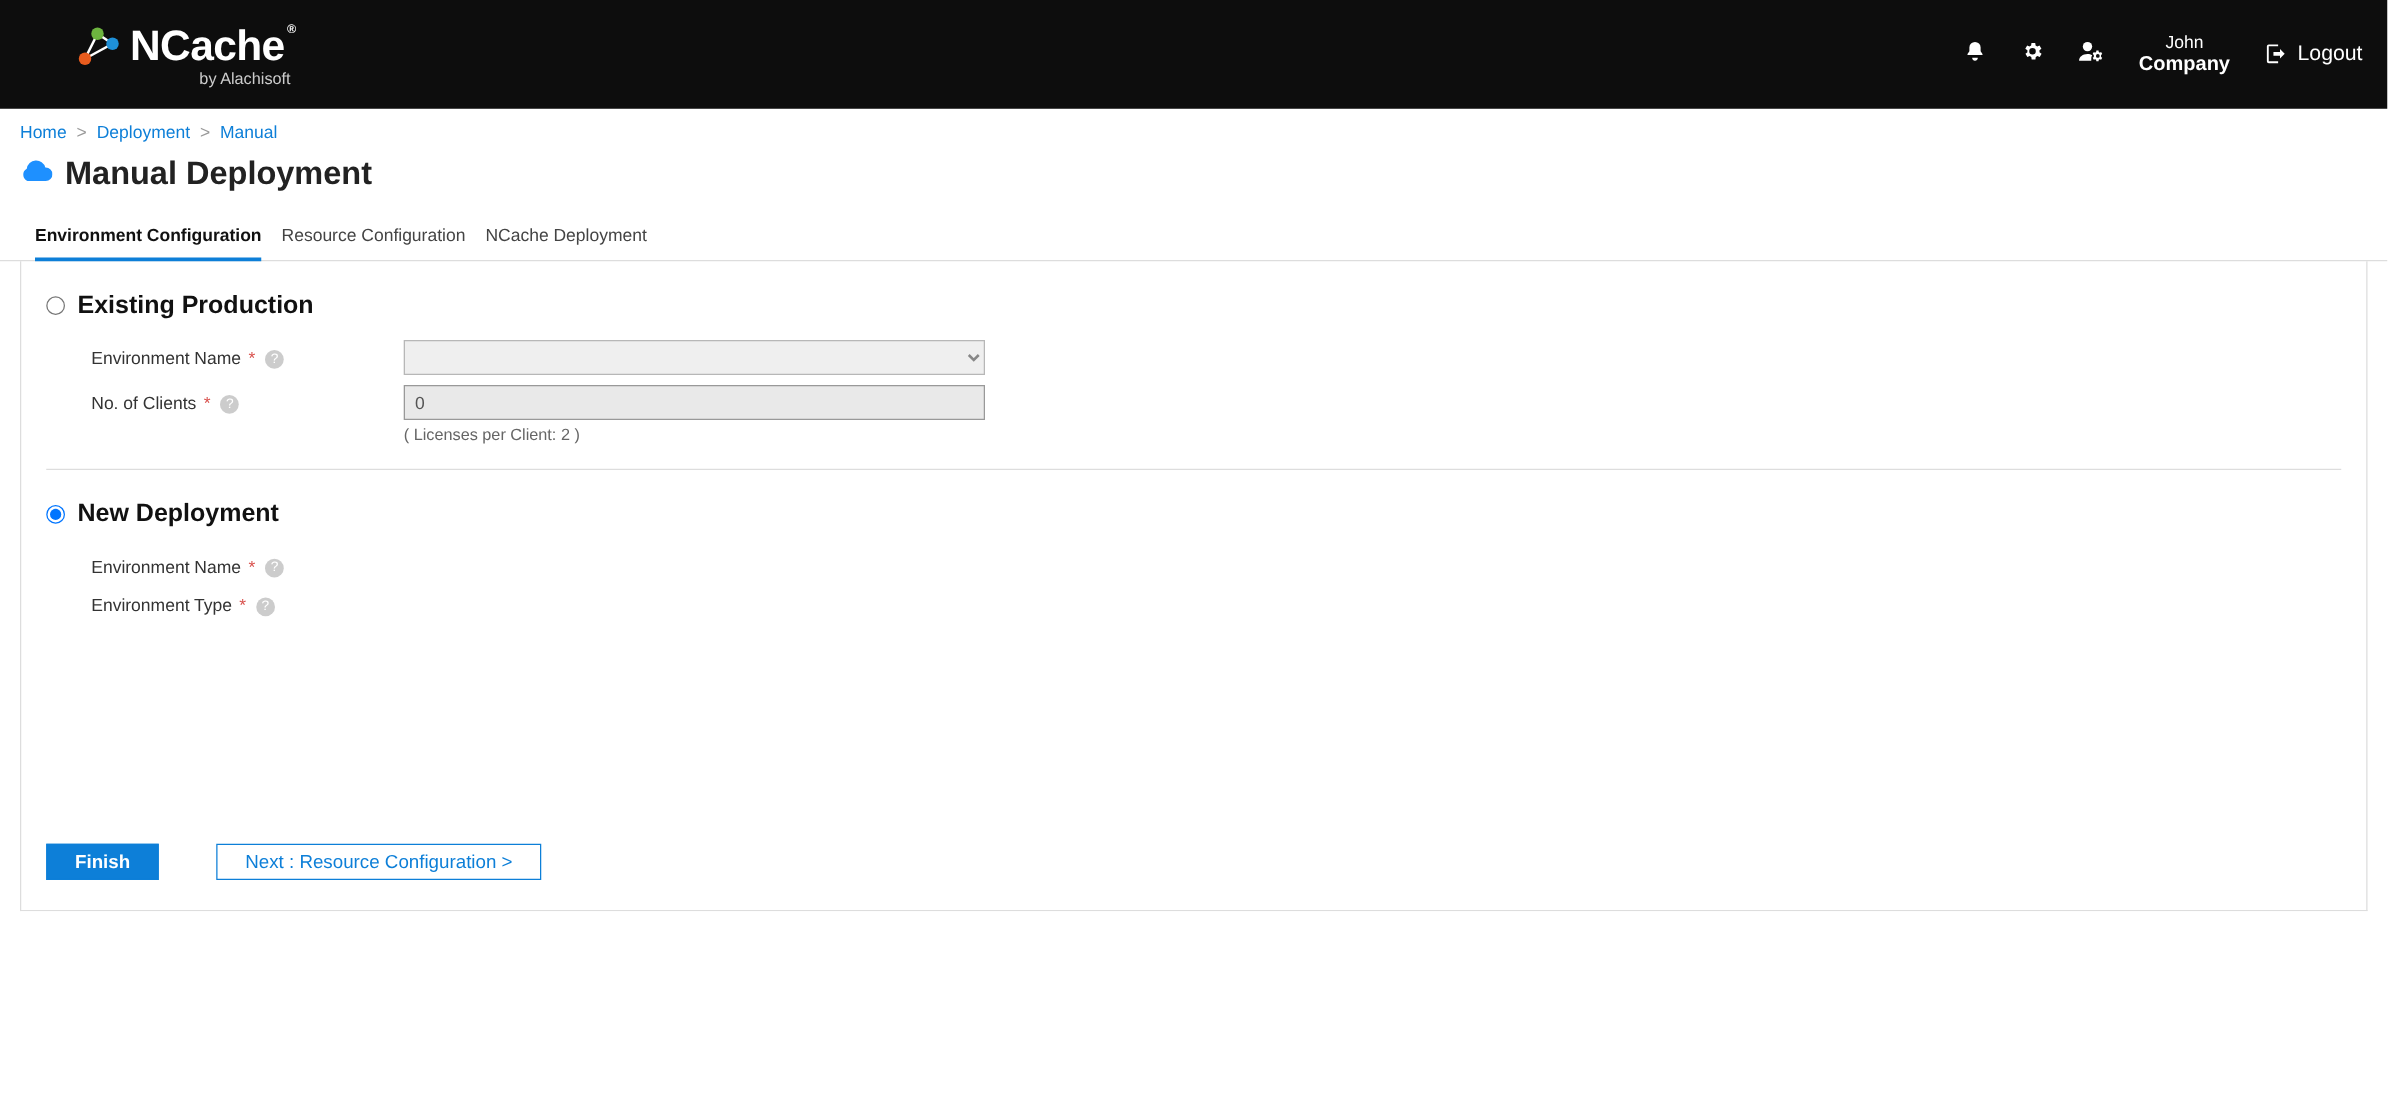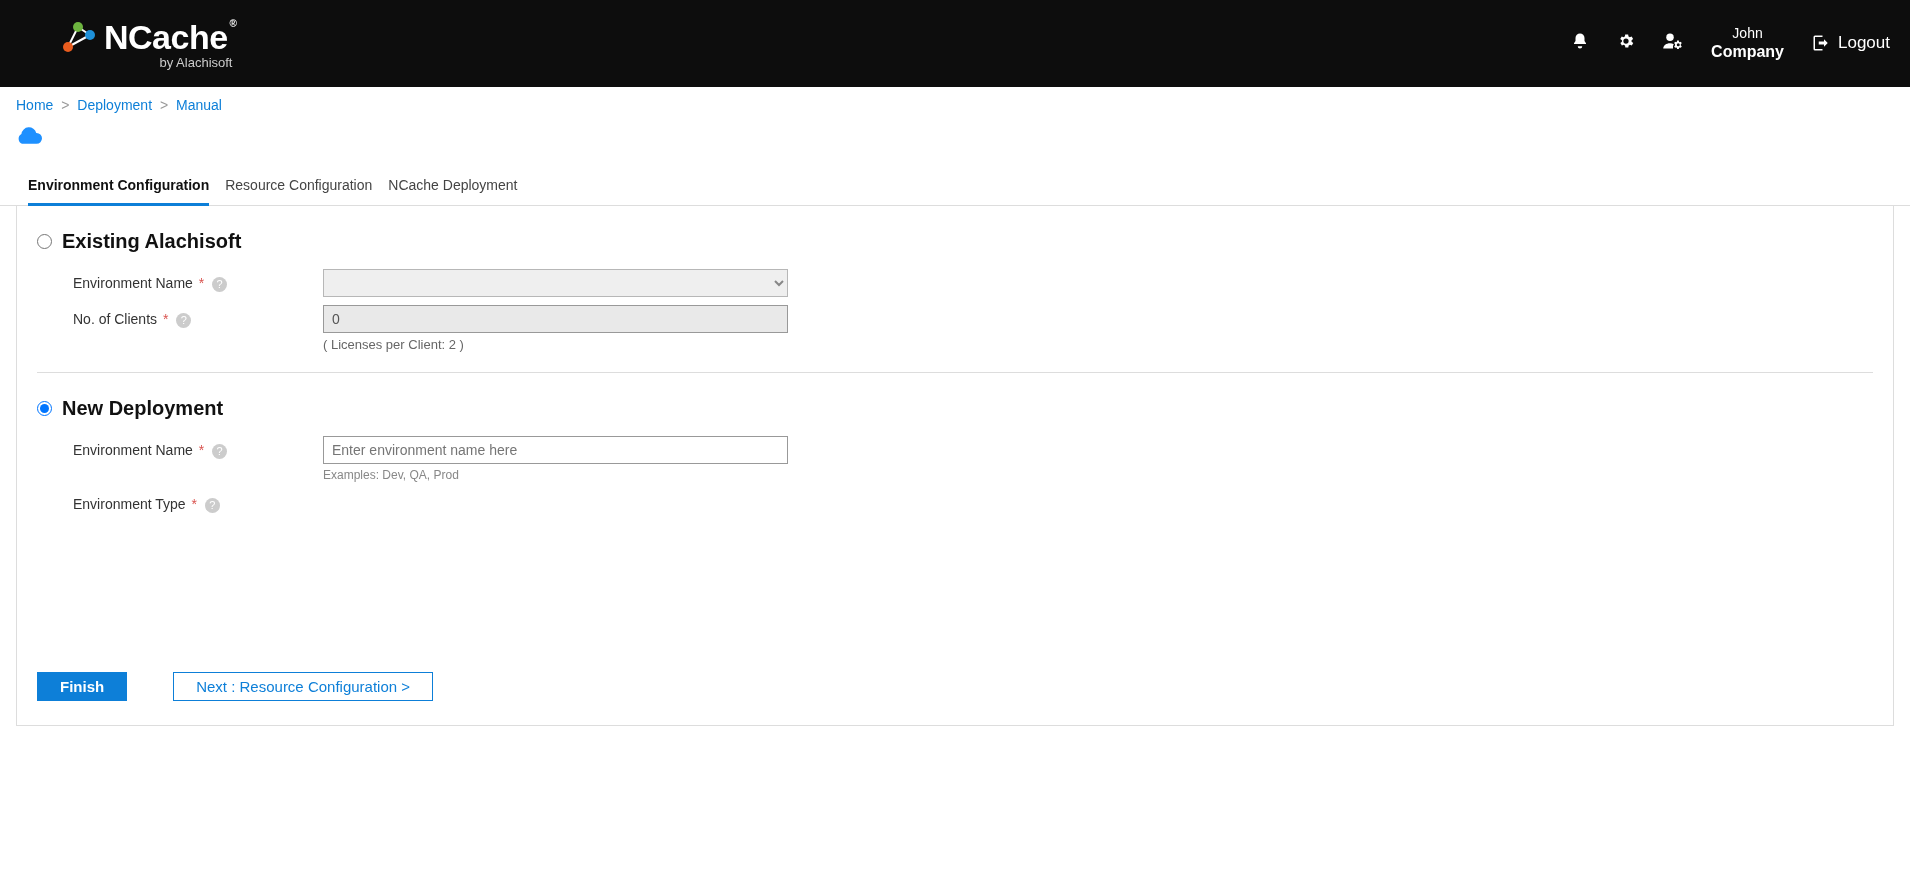--- a/index.html
+++ b/index.html
@@ -121,34 +121,35 @@
   <span class="sep">&gt;</span>
   <a>Manual</a>
 </div>
 
 <div class="page-title">
   <span class="page-title-icon">
     <svg width="26" height="22" viewBox="0 0 24 18" fill="#1e90ff">
         <path d="M19 8h-.3A7 7 0 0 0 5 9a5 5 0 0 0 .5 9H19a5 5 0 0 0 0-10z"></path>
       </svg>
   </span>
+  <h1>Manual Deployment</h1>
 </div>
 
 <div class="tabs">
   <div class="tab active">Environment Configuration</div>
   <div class="tab">Resource Configuration</div>
   <div class="tab">NCache Deployment</div>
 </div>
 
 <div class="panel">
 
   <div class="section">
     <div class="section-head">
       <input type="radio" name="envmode" style="">
-      <h2>Existing Alachisoft</h2>
+      <h2>Existing Production</h2>
     </div>
     <div class="form-row">
       <div class="lbl">
         <span>Environment Name</span><span class="req"> *</span>
         <span class="help">?</span>
       </div>
       <div class="control">
         <select disabled="">
           <option></option>
         </select>
@@ -171,24 +172,20 @@
   <div class="section">
     <div class="section-head">
       <input type="radio" name="envmode" checked="" style="">
       <h2>New Deployment</h2>
     </div>
     <div class="form-row">
       <div class="lbl">
         <span>Environment Name</span><span class="req"> *</span>
         <span class="help">?</span>
       </div>
-      <div class="control">
-        <input type="text" placeholder="Enter environment name here" style="">
-        <div class="hint small">Examples: Dev, QA, Prod</div>
-      </div>
     </div>
     <div class="form-row">
       <div class="lbl">
         <span>Environment Type</span><span class="req"> *</span>
         <span class="help">?</span>
       </div>
     </div>
   </div>
 
   <div class="panel-footer">

